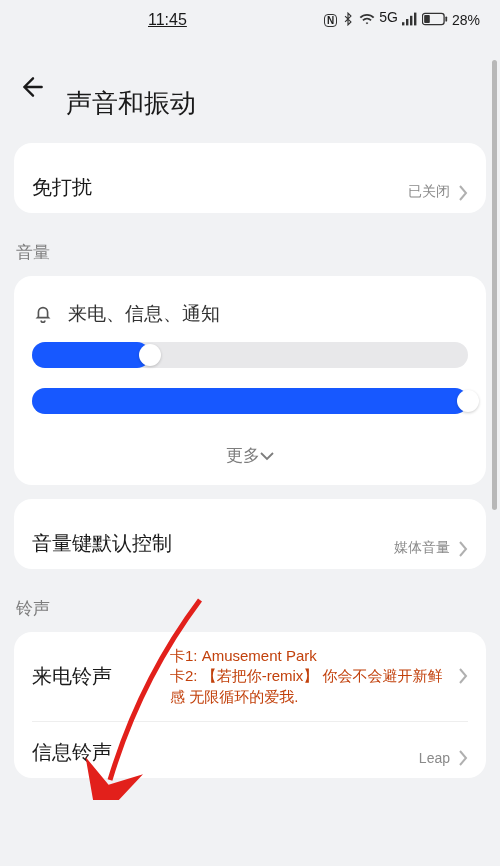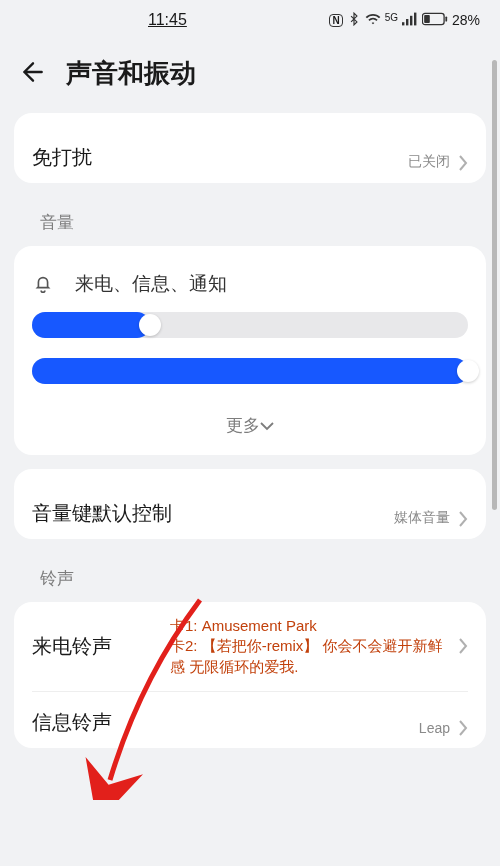--- a/index.html
+++ b/index.html
@@ -22,46 +22,46 @@
     }
     .status-time { position:absolute; left:148px;text-decoration:underline; }
     .status-icons { margin-left: auto; display:flex; align-items:center; gap:4px; font-size:14px; }
     .header {
       display: flex;
       align-items: center;
       padding: 16px 20px 22px 20px;
       gap: 20px;
     }
     .back-arrow svg { width: 26px; height: 26px; }
-    .header-title { font-size: 26px; font-weight: 700; }
+    .header-title { font-size: 26px; font-weight: 400; margin-top: 30px; }
     .card {
       background: #fff;
       margin: 0 14px 14px 14px;
       border-radius: 18px;
       padding: 0 18px;
     }
     .row {
       display: flex;
       align-items: flex-end;
       min-height: 70px;
       padding: 12px 0;
     }
     .row-label { font-size: 20px; font-weight: 500; }
     .row-value { margin-left: auto; color: #8a8a8a; font-size: 14px; }
     .chevron { margin-left: 8px; color: #b0b0b0; }
     .chevron svg { width:10px; height:16px; display:block; }
     .section-label {
       color: #7d7d7d;
       font-size: 17px;
-      padding: 14px 30px 12px 40px;
+      padding: 14px 30px 12px 16px;
     }
     .slider-row {
       display: flex;
       align-items: center;
-      gap: 21px;
+      gap: 14px;
       height: 44px;
       color:#555;
     }
     .slider-icon svg { width:22px; height:22px; display:block; }
     .slider-label { font-size: 19px; color:#333; }
     .slider {
       position: relative;
       height: 26px;
       background: #e8e8ea;
       border-radius: 13px;
@@ -133,21 +133,21 @@
     <span>
       <svg viewBox="0 0 24 24" width="14" height="14">
           <path fill="none" stroke="#333" stroke-width="2" d="M7 7l10 10-5 5V2l5 5L7 17"></path>
         </svg>
     </span>
     <span>
       <svg viewBox="0 0 24 24" width="16" height="16">
           <path fill="#333" d="M12 20l-2-2c1-1 3-1 4 0l-2 2zm-5-5l-2-2c4-4 10-4 14 0l-2 2c-3-3-7-3-10 0zm-4-4L1 9c6-6 16-6 22 0l-2 2c-5-5-13-5-18 0z"></path>
         </svg>
     </span>
-    <span style="font-size:10px;position:relative;top:-3px;">5G</span>
+    <span style="font-size:14px;position:relative;top:-3px;">5G</span>
     <span>
       <svg viewBox="0 0 20 16" width="16" height="14">
           <rect x="0" y="12" width="3" height="4" fill="#333"></rect>
           <rect x="5" y="8" width="3" height="8" fill="#333"></rect>
           <rect x="10" y="4" width="3" height="12" fill="#333"></rect>
           <rect x="15" y="0" width="3" height="16" fill="#333"></rect>
         </svg>
     </span>
     <span>
       <svg viewBox="0 0 30 14" width="26" height="14">

